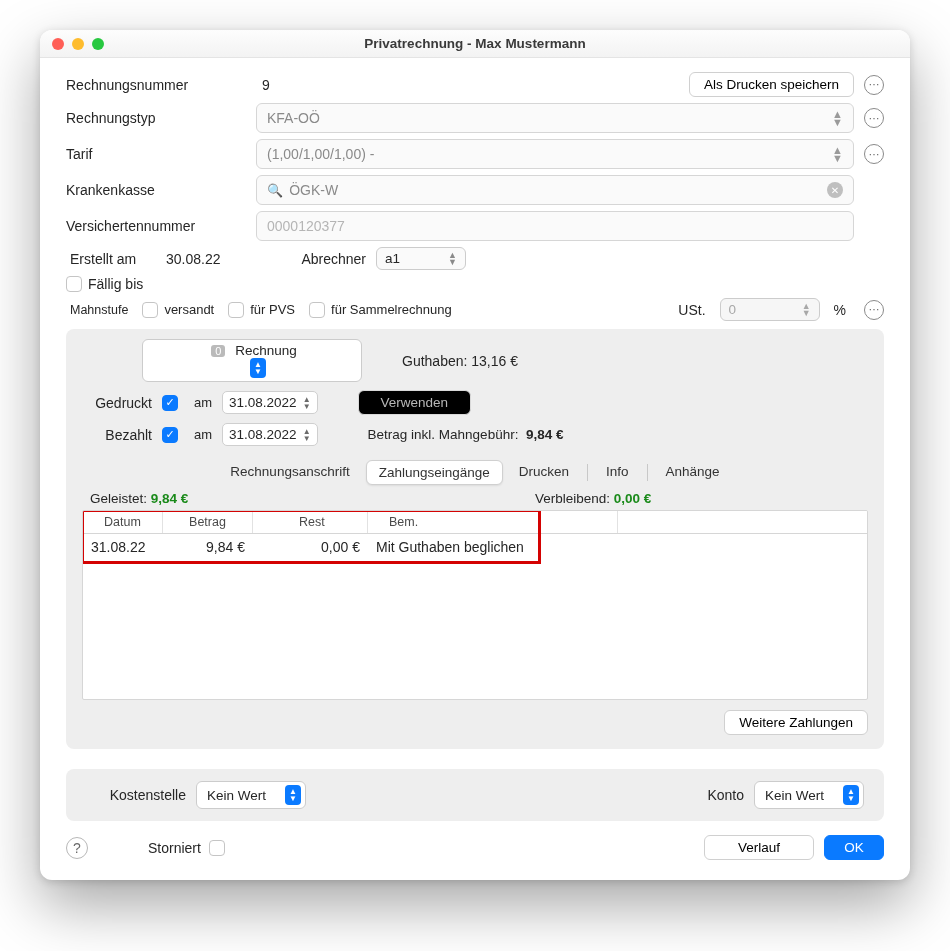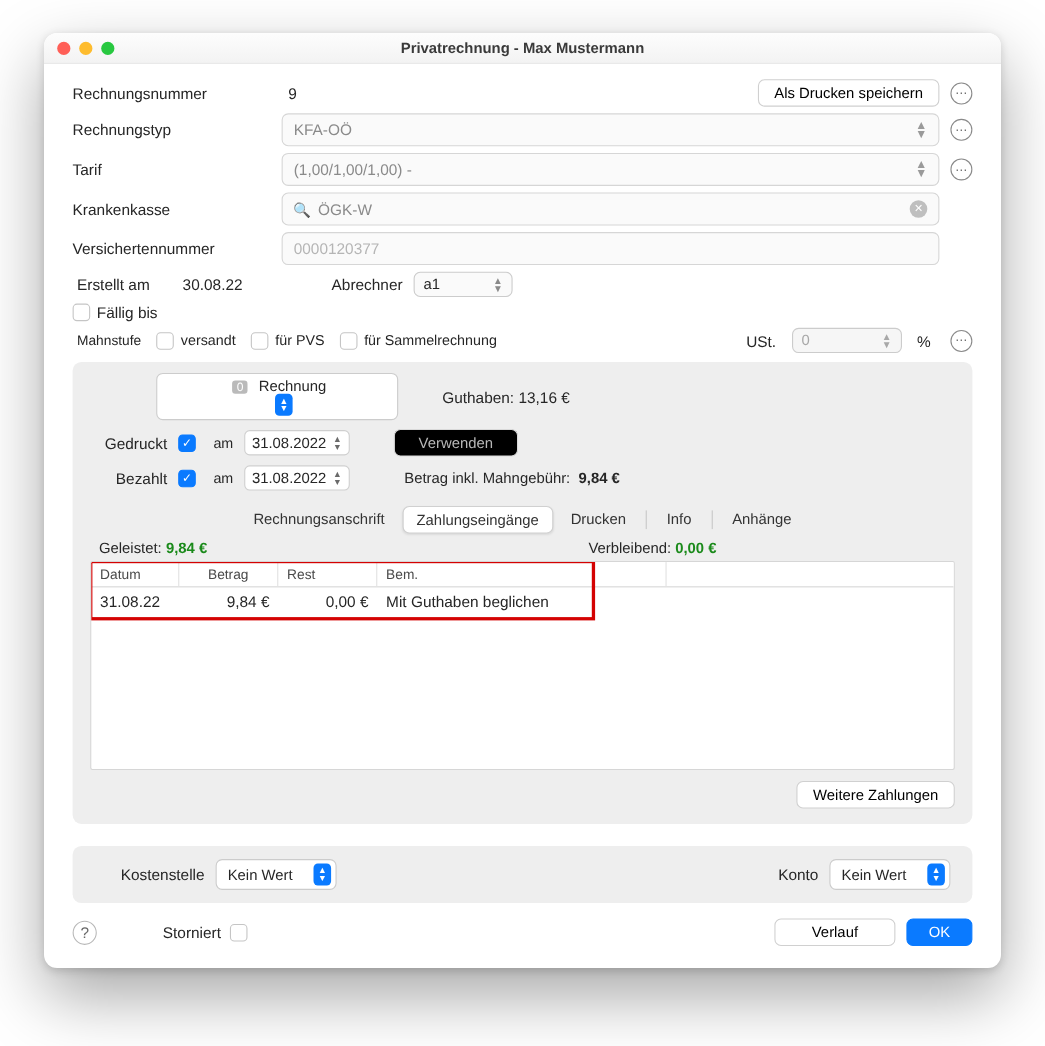--- a/index.html
+++ b/index.html
@@ -147,25 +147,25 @@
   .summary-row { display:flex; padding:6px 8px 4px 8px; }
   .summary-row .half { flex:1; font-size:13.5px; }
   .summary-row b.green { color:#1a8a1a; font-weight:700; }
 
   
   .tablewrap {
     background:#fff; border:1px solid #d6d6d6; border-radius:2px;
     height:190px; position:relative; overflow:hidden;
   }
   .thead { display:flex; border-bottom:1px solid #d6d6d6; background:#fff; font-size:12.5px; color:#4a4a4a; }
-  .thead div { padding:4px 8px; border-right:1px solid #e2e2e2; }
+  .thead div { padding:4px 21px; border-right:1px solid #e2e2e2; }
   .thead div:last-child { border-right:none; flex:1; }
   .trow { display:flex; font-size:14px; }
   .trow div { padding:5px 8px; }
-  .c1{width:80px;} .c2{width:90px; text-align:right;} .c3{width:90px; text-align:right;} .c4{flex:1; min-width:190px;}
+  .c1{width:80px;} .c2{width:90px; text-align:right;} .c3{width:90px; text-align:right;margin-left:25px;} .c4{flex:1; min-width:190px;}
   .redbox {
     position:absolute; border:3px solid #d40202; pointer-events:none;
     top:-2px; left:-2px; width:460px; height:55px;
   }
 
   .footer-panel {
     background:#eeeeee; border-radius:8px; padding:12px 20px;
     display:flex; align-items:center; margin-top:20px;
   }
 

